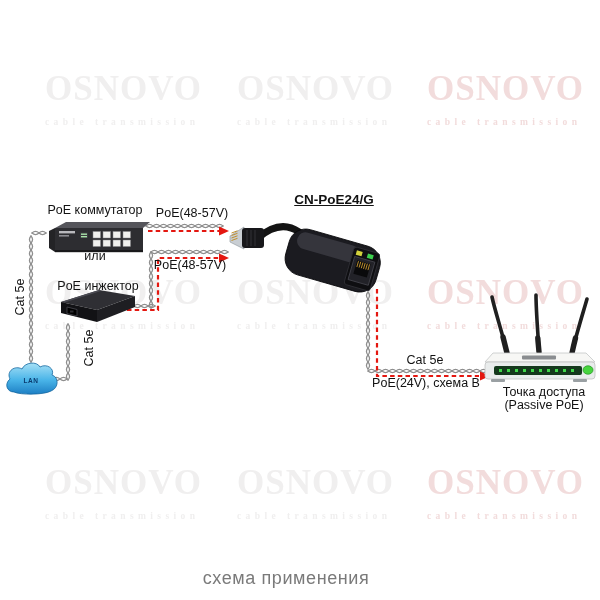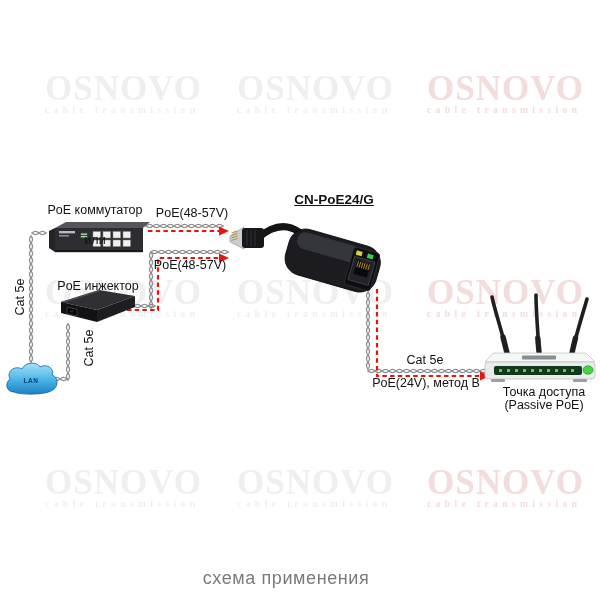--- a/index.html
+++ b/index.html
@@ -2,21 +2,21 @@
 <html><head>
 <meta charset="utf-8">
 <style>
   html,body{margin:0;padding:0;background:#fff;}
   #stage{position:relative;width:600px;height:600px;background:#ffffff;overflow:hidden;
          font-family:"Liberation Sans",sans-serif;}
   
   .wm{position:absolute;line-height:1;font-family:"Liberation Serif",serif;font-weight:bold;
       user-select:none;pointer-events:none;}
   .wm .b{display:block;font-size:35px;letter-spacing:1px;}
-  .wm .t{display:block;font-size:9.5px;letter-spacing:4.4px;margin-top:0;}
+  .wm .t{display:block;font-size:9.5px;letter-spacing:4.4px;margin-top:12px;}
   
   .lbl{position:absolute;transform:translateX(-50%);font-size:12.5px;color:#121212;
        white-space:nowrap;line-height:1.1;}
   .lbl.rot{transform:translate(-50%,-50%) rotate(-90deg);}
   .lbl.title{font-weight:bold;font-size:13.5px;text-decoration:underline;}
   .lbl.caption{font-size:18px;color:#7a7a7a;letter-spacing:.6px;}
   svg#scene{position:absolute;left:0;top:0;}
 </style>
 </head>
 <body>
@@ -199,23 +199,23 @@
 
     <g transform="translate(4,362)">
       <path d="M10,30 C3,30 0,22 6,17 C2,9 11,3 18,7 C21,0 33,-1 36,5 C43,1 51,7 48,13 C55,15 55,26 47,29 C40,33 16,33 10,30 Z" fill="url(#cg)" stroke="#1467a0" stroke-width="0.8"></path>
       <text x="27" y="21" text-anchor="middle" font-size="6.5" font-weight="bold" fill="#0a3a6e" letter-spacing="0.5">LAN</text>
     </g>
   </svg>
 
   <div class="lbl" style="left:95px;top:204px">PoE коммутатор</div>
   <div class="lbl" style="left:192px;top:207px">PoE(48-57V)</div>
   <div class="lbl title" style="left:334px;top:193px">CN-PoE24/G</div>
-  <div class="lbl" style="left:95px;top:234px">или</div>
+  <div class="lbl" style="left:95px;top:250px">или</div>
   <div class="lbl" style="left:190px;top:259px">PoE(48-57V)</div>
   <div class="lbl" style="left:98px;top:280px">PoE инжектор</div>
   <div class="lbl rot" style="left:21px;top:297px">Cat 5e</div>
   <div class="lbl rot" style="left:90px;top:348px">Cat 5e</div>
   <div class="lbl" style="left:425px;top:354px">Cat 5e</div>
-  <div class="lbl" style="left:426px;top:377px">PoE(24V), метод B</div>
+  <div class="lbl" style="left:426px;top:377px">PoE(24V), схема B</div>
   <div class="lbl" style="left:544px;top:386px">Точка доступа</div>
   <div class="lbl" style="left:544px;top:399px">(Passive PoE)</div>
   <div class="lbl caption" style="left:286px;top:569px">схема применения</div>
 </div>
 
 </body></html>

